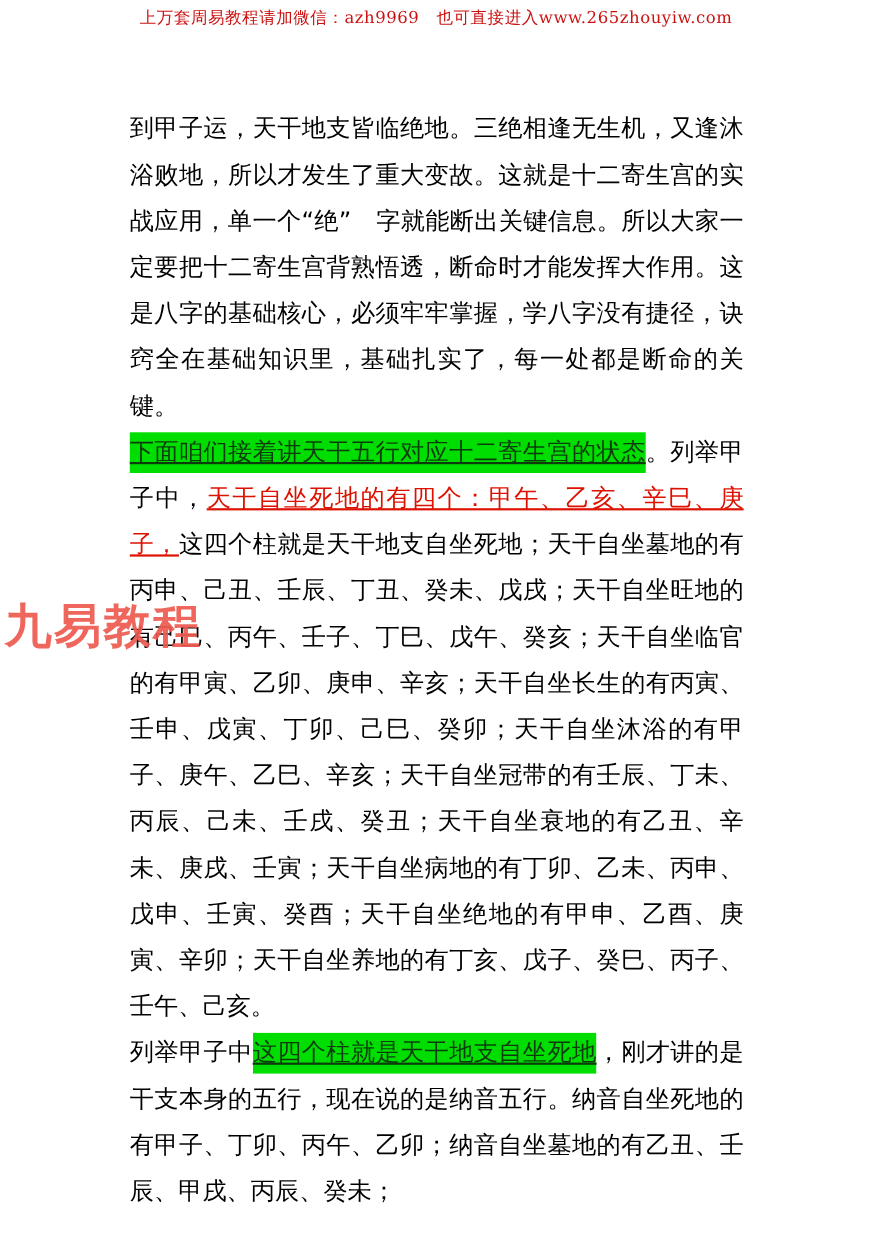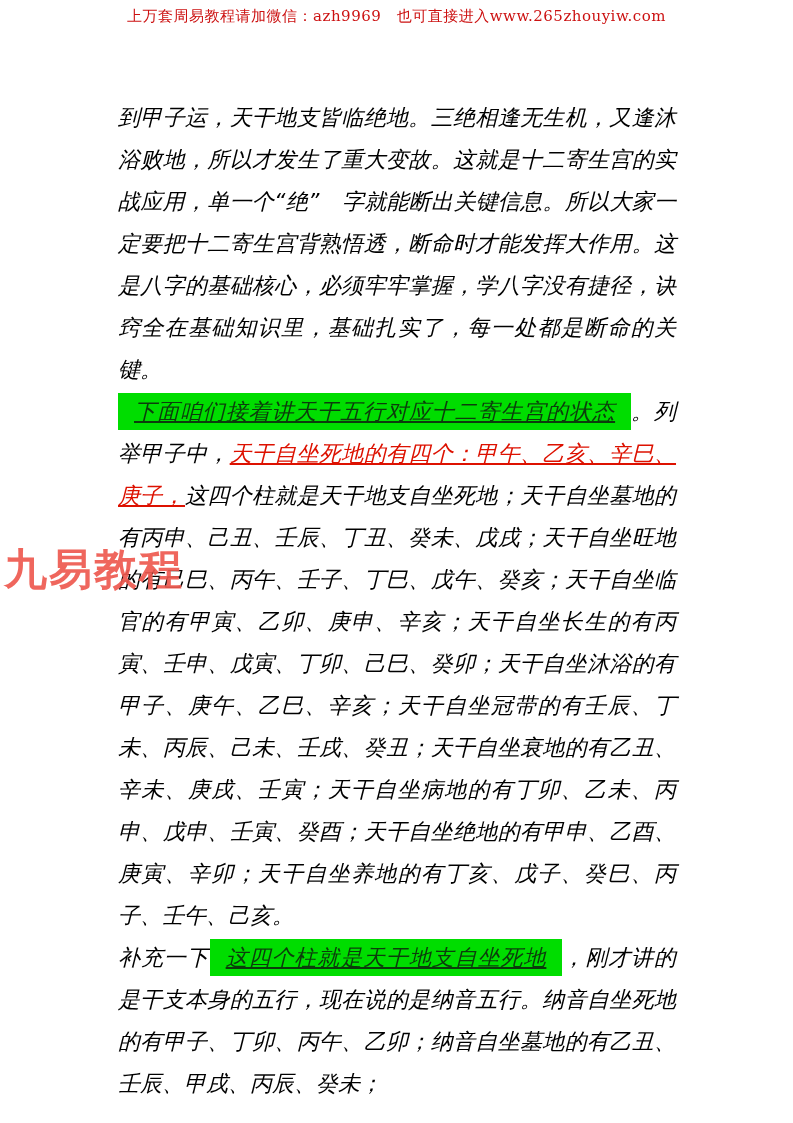--- a/index.html
+++ b/index.html
@@ -18,27 +18,27 @@
     letter-spacing:0.5px;
     color:var(--header-text, #cc1111);
     white-space:pre;
   }
   .doc-body {
     position:absolute; left:118px; top:97px; width:558px;
     font-size:22px; line-height:42px;
     color:var(--body-text, #000);
     text-align:justify;
   }
-  .doc-body p { text-align:justify; margin:0;font-style:italic; }
+  .doc-body p { text-align:justify; margin:0; }
   .run-normal { color:var(--body-text, #000); }
   .run-highlight {
     background:var(--highlight-bg, #00dd00);
     color:var(--highlight-text, #0c3c0c);
     text-decoration:underline;
-    padding:6px 16px;
+    padding:6px 0;
   }
   .run-red {
     color:var(--red-text, #dd1100);
     text-decoration:underline;
   }
   .watermark {
     position:absolute; left:4px; top:541px;
     font-size:43px; font-weight:bold;
     letter-spacing:2px;
     color:var(--watermark, #ee5a50);
@@ -50,14 +50,14 @@
 </head>
 <body>
 
 <div class="page-header">上万套周易教程请加微信：azh9969　也可直接进入www.265zhouyiw.com</div>
 
 <div class="watermark">九易教程</div>
 
 <div class="doc-body">
     <p><span class="run-normal">到甲子运，天干地支皆临绝地。三绝相逢无生机，又逢沐浴败地，所以才发生了重大变故。这就是十二寄生宫的实战应用，单一个“绝”　字就能断出关键信息。所以大家一定要把十二寄生宫背熟悟透，断命时才能发挥大作用。这是八字的基础核心，必须牢牢掌握，学八字没有捷径，诀窍全在基础知识里，基础扎实了，每一处都是断命的关键。</span></p>
     <p><span class="run-highlight">下面咱们接着讲天干五行对应十二寄生宫的状态</span><span class="run-normal">。列举甲子中，</span><span class="run-red">天干自坐死地的有四个：甲午、乙亥、辛巳、庚子，</span><span class="run-normal">这四个柱就是天干地支自坐死地；天干自坐墓地的有丙申、己丑、壬辰、丁丑、癸未、戊戌；天干自坐旺地的有己巳、丙午、壬子、丁巳、戊午、癸亥；天干自坐临官的有甲寅、乙卯、庚申、辛亥；天干自坐长生的有丙寅、壬申、戊寅、丁卯、己巳、癸卯；天干自坐沐浴的有甲子、庚午、乙巳、辛亥；天干自坐冠带的有壬辰、丁未、丙辰、己未、壬戌、癸丑；天干自坐衰地的有乙丑、辛未、庚戌、壬寅；天干自坐病地的有丁卯、乙未、丙申、戊申、壬寅、癸酉；天干自坐绝地的有甲申、乙酉、庚寅、辛卯；天干自坐养地的有丁亥、戊子、癸巳、丙子、壬午、己亥。</span></p>
-    <p><span class="run-normal">补充一下</span><span class="run-highlight">这四个柱就是天干地支自坐死地</span><span class="run-normal">，刚才讲的是干支本身的五行，现在说的是纳音五行。纳音自坐死地的有甲子、丁卯、丙午、乙卯；纳音自坐墓地的有乙丑、壬辰、甲戌、丙辰、癸未；</span></p>
+    <p><span class="run-normal">列举甲子中</span><span class="run-highlight">这四个柱就是天干地支自坐死地</span><span class="run-normal">，刚才讲的是干支本身的五行，现在说的是纳音五行。纳音自坐死地的有甲子、丁卯、丙午、乙卯；纳音自坐墓地的有乙丑、壬辰、甲戌、丙辰、癸未；</span></p>
   </div>
 
 </body></html>

